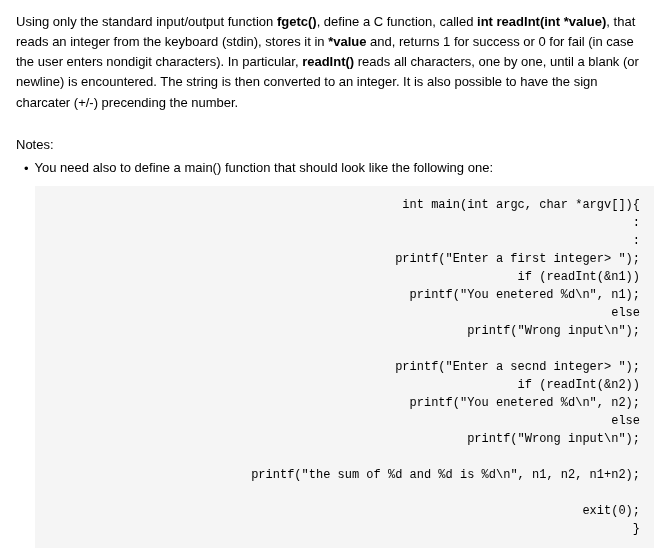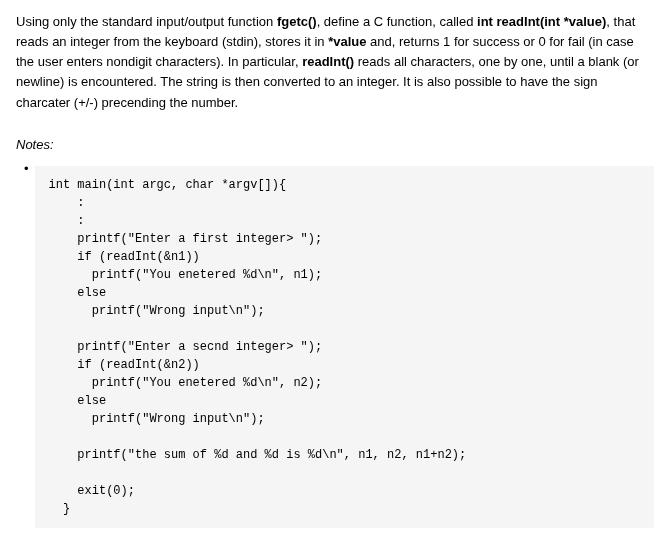--- a/index.html
+++ b/index.html
@@ -12,21 +12,20 @@
       width: 670px;
       min-height: 550px;
     }
     .main-text {
       line-height: 1.55;
       margin-bottom: 24px;
     }
     .notes-label {
       font-weight: normal;
       margin-bottom: 6px;
-      font-style: italic;
     }
     .bullet-list {
       list-style: none;
       padding-left: 8px;
     }
     .bullet-item {
       display: flex;
       align-items: flex-start;
       margin-bottom: 10px;
       line-height: 1.55;
@@ -42,38 +41,40 @@
     .code-block {
       font-family: "Courier New", Courier, monospace;
       font-size: 12px;
       background: #f5f5f5;
       border: none;
       padding: 10px 14px;
       margin: 8px 0 8px 0;
       white-space: pre;
       line-height: 1.5;
       color: #000;
+      text-align: right;
     }
     .inline-bold {
       font-weight: bold;
     }
   </style>
 </head>
 <body>
 
 <div class="main-text">
   <span>Using only the standard input/output function </span><span class="inline-bold">fgetc()</span><span>, define a C function, called </span><span class="inline-bold">int readInt(int *value)</span><span>, that reads an integer from the keyboard (stdin), stores it in </span><span class="inline-bold">*value</span><span> and, returns 1 for success or 0 for fail (in case the user enters nondigit characters). In particular, </span><span class="inline-bold">readInt()</span><span> reads all characters, one by one, until a blank (or newline) is encountered. The string is then converted to an integer. It is also possible to have the sign charcater (+/-) precending the number.</span>
 </div>
 
 <div class="notes-label">Notes:</div>
 
 <ul class="bullet-list">
   <li class="bullet-item">
     <span class="bullet-dot">•</span>
     <div class="bullet-text">
+      <span>You need also to define a main() function that should look like the following one:</span>
       <div class="code-block">int main(int argc, char *argv[]){
     :
     :
     printf("Enter a first integer&gt; ");
     if (readInt(&amp;n1))
       printf("You enetered %d\n", n1);
     else
       printf("Wrong input\n");
 
     printf("Enter a secnd integer&gt; ");

